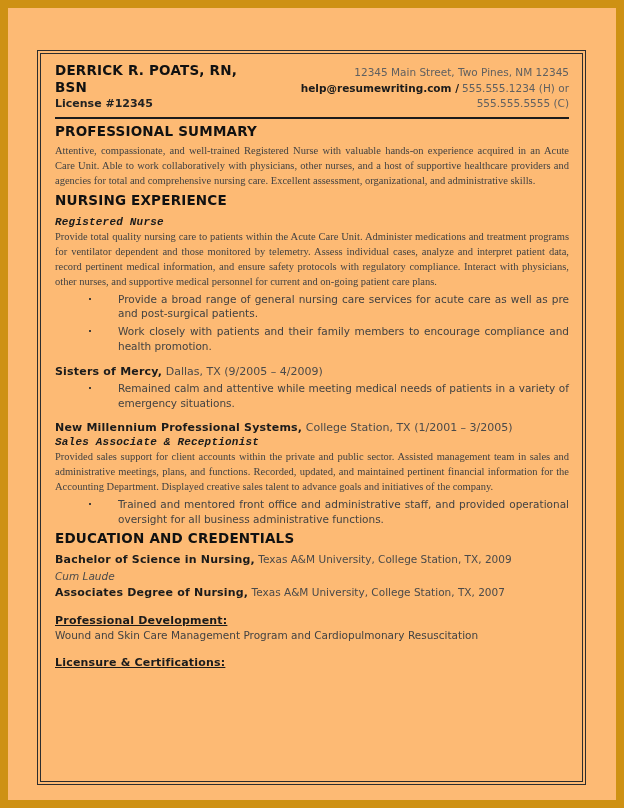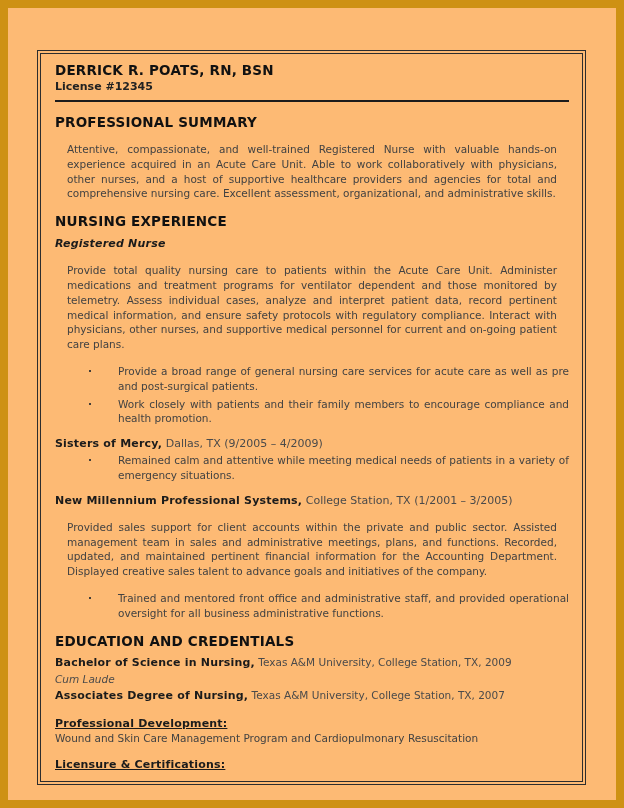--- a/index.html
+++ b/index.html
@@ -54,46 +54,48 @@
     font-size: 10.5px;
     color: #606060;
     line-height: 17px;
   }
   .contact { font-size: 10.5px; color: #606060; line-height: 15px; }
   .contact .email { font-weight: bold; color: #1b1b1b; }
   .contact .phones { margin-left: 3px; }
 
   
   h2.section-heading {
-    margin: 12px 0 5px 0;
+    margin: 4px 0 5px 0;
     font-size: 13.5px;
     font-weight: bold;
     color: #111111;
     letter-spacing: 0.2px;
   }
   .body-text {
-    margin: 12px;
+    margin: 0;
     font-size: 10.5px;
     line-height: 14.8px;
     text-align: justify;
     color: #424242;
+    font-family: Liberation Serif, serif;
   }
 
   
   .job { margin-top: 11px; }
   .job:first-of-type { margin-top: 7px; }
   .job-head { font-size: 11px; line-height: 14px; color: #4a4a4a; }
   .job-head .employer { font-weight: bold; color: #1b1b1b; letter-spacing: 0.2px; }
   .job-title {
     font-size: 11px;
     font-weight: bold;
     font-style: italic;
     color: #1b1b1b;
     line-height: 15px;
     letter-spacing: 0.2px;
+    font-family: Liberation Mono, monospace;
   }
   ul.bullet-list {
     margin: 2px 0 0 0;
     padding: 0 0 0 63px;
     list-style: none;
   }
   ul.bullet-list li {
     position: relative;
     font-size: 10.5px;
     line-height: 14.8px;
@@ -128,20 +130,26 @@
 <body>
 
 <div class="canvas">
   <div class="frame">
 
     <div class="header">
       <div class="header-left">
         <div class="name">DERRICK R. POATS, RN, BSN</div>
         <div class="license">License #12345</div>
       </div>
+      <div class="header-right">
+        <div class="address">12345 Main Street, Two Pines, NM 12345</div>
+        <div class="contact">
+          <span class="email">help@resumewriting.com /</span><span class="phones">555.555.1234 (H) or 555.555.5555 (C)</span>
+        </div>
+      </div>
     </div>
 
     <section>
       <h2 class="section-heading">PROFESSIONAL SUMMARY</h2>
       <p class="body-text">Attentive, compassionate, and well-trained Registered Nurse with valuable hands-on experience acquired in an Acute Care Unit. Able to work collaboratively with physicians, other nurses, and a host of supportive healthcare providers and agencies for total and comprehensive nursing care. Excellent assessment, organizational, and administrative skills.</p>
     </section>
 
     <section>
       <h2 class="section-heading">NURSING EXPERIENCE</h2>
 
@@ -160,20 +168,21 @@
         </div>
         <ul class="bullet-list">
           <li>Remained calm and attentive while meeting medical needs of patients in a variety of emergency situations.</li>
         </ul>
       </div>
 
       <div class="job">
         <div class="job-head">
           <span class="employer">New Millennium Professional Systems,</span><span> College Station, TX (1/2001 – 3/2005)</span>
         </div>
+        <div class="job-title">Sales Associate &amp; Receptionist</div>
         <p class="body-text">Provided sales support for client accounts within the private and public sector. Assisted management team in sales and administrative meetings, plans, and functions. Recorded, updated, and maintained pertinent financial information for the Accounting Department. Displayed creative sales talent to advance goals and initiatives of the company.</p>
         <ul class="bullet-list">
           <li>Trained and mentored front office and administrative staff, and provided operational oversight for all business administrative functions.</li>
         </ul>
       </div>
     </section>
 
     <section>
       <h2 class="section-heading">EDUCATION AND CREDENTIALS</h2>
 

